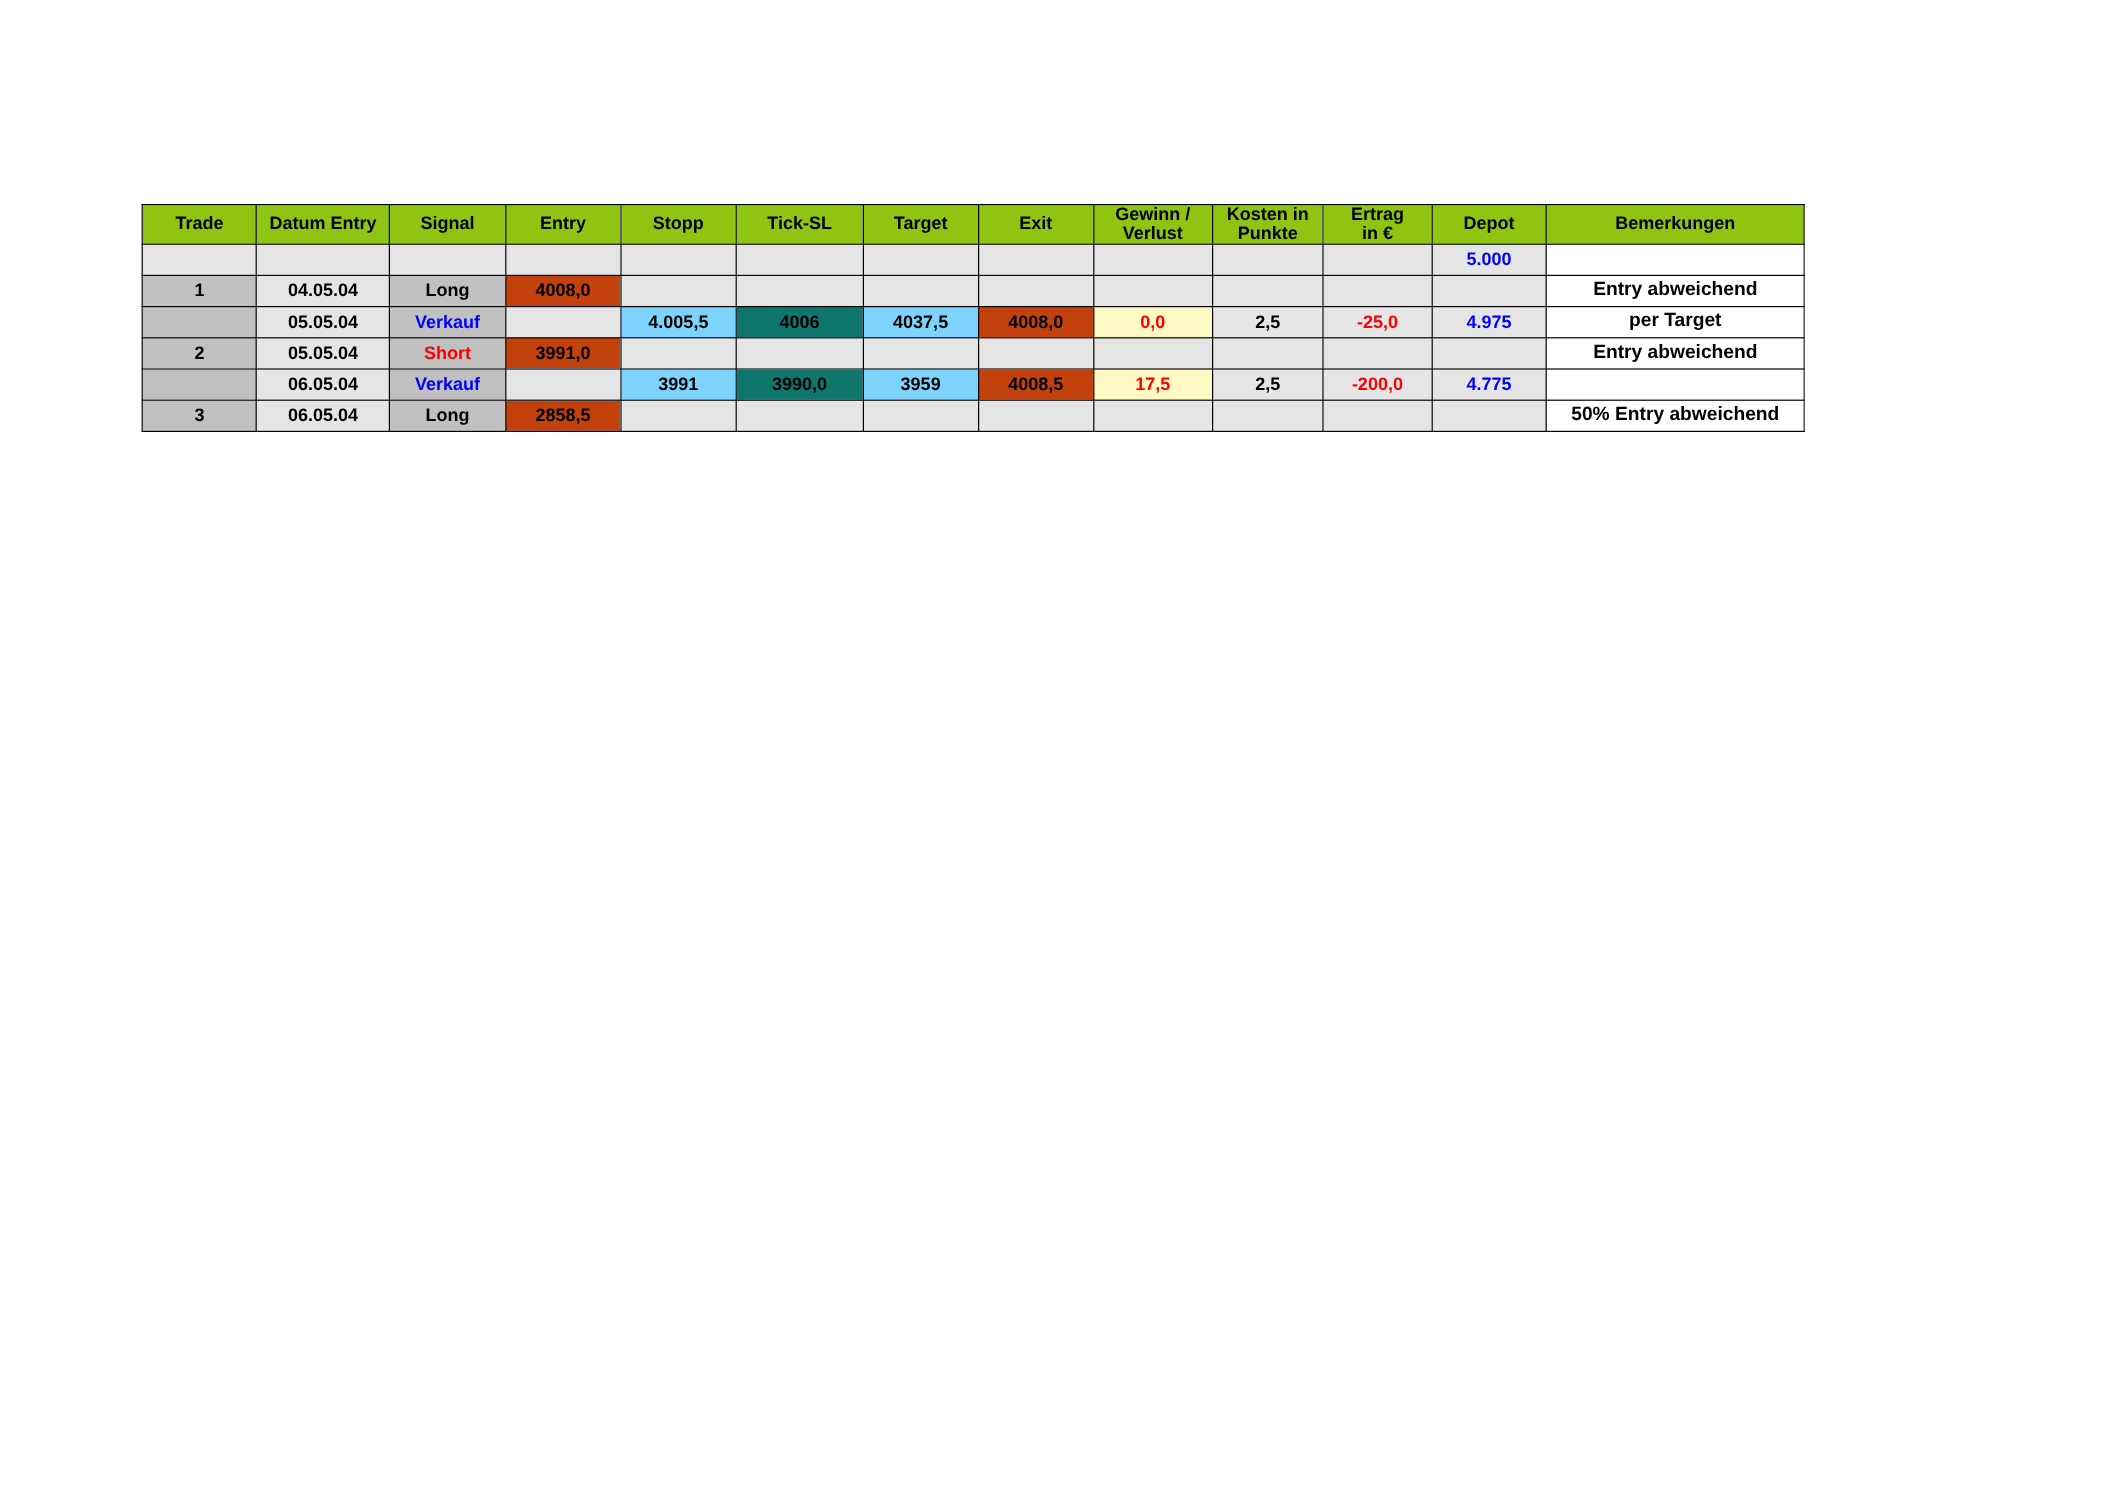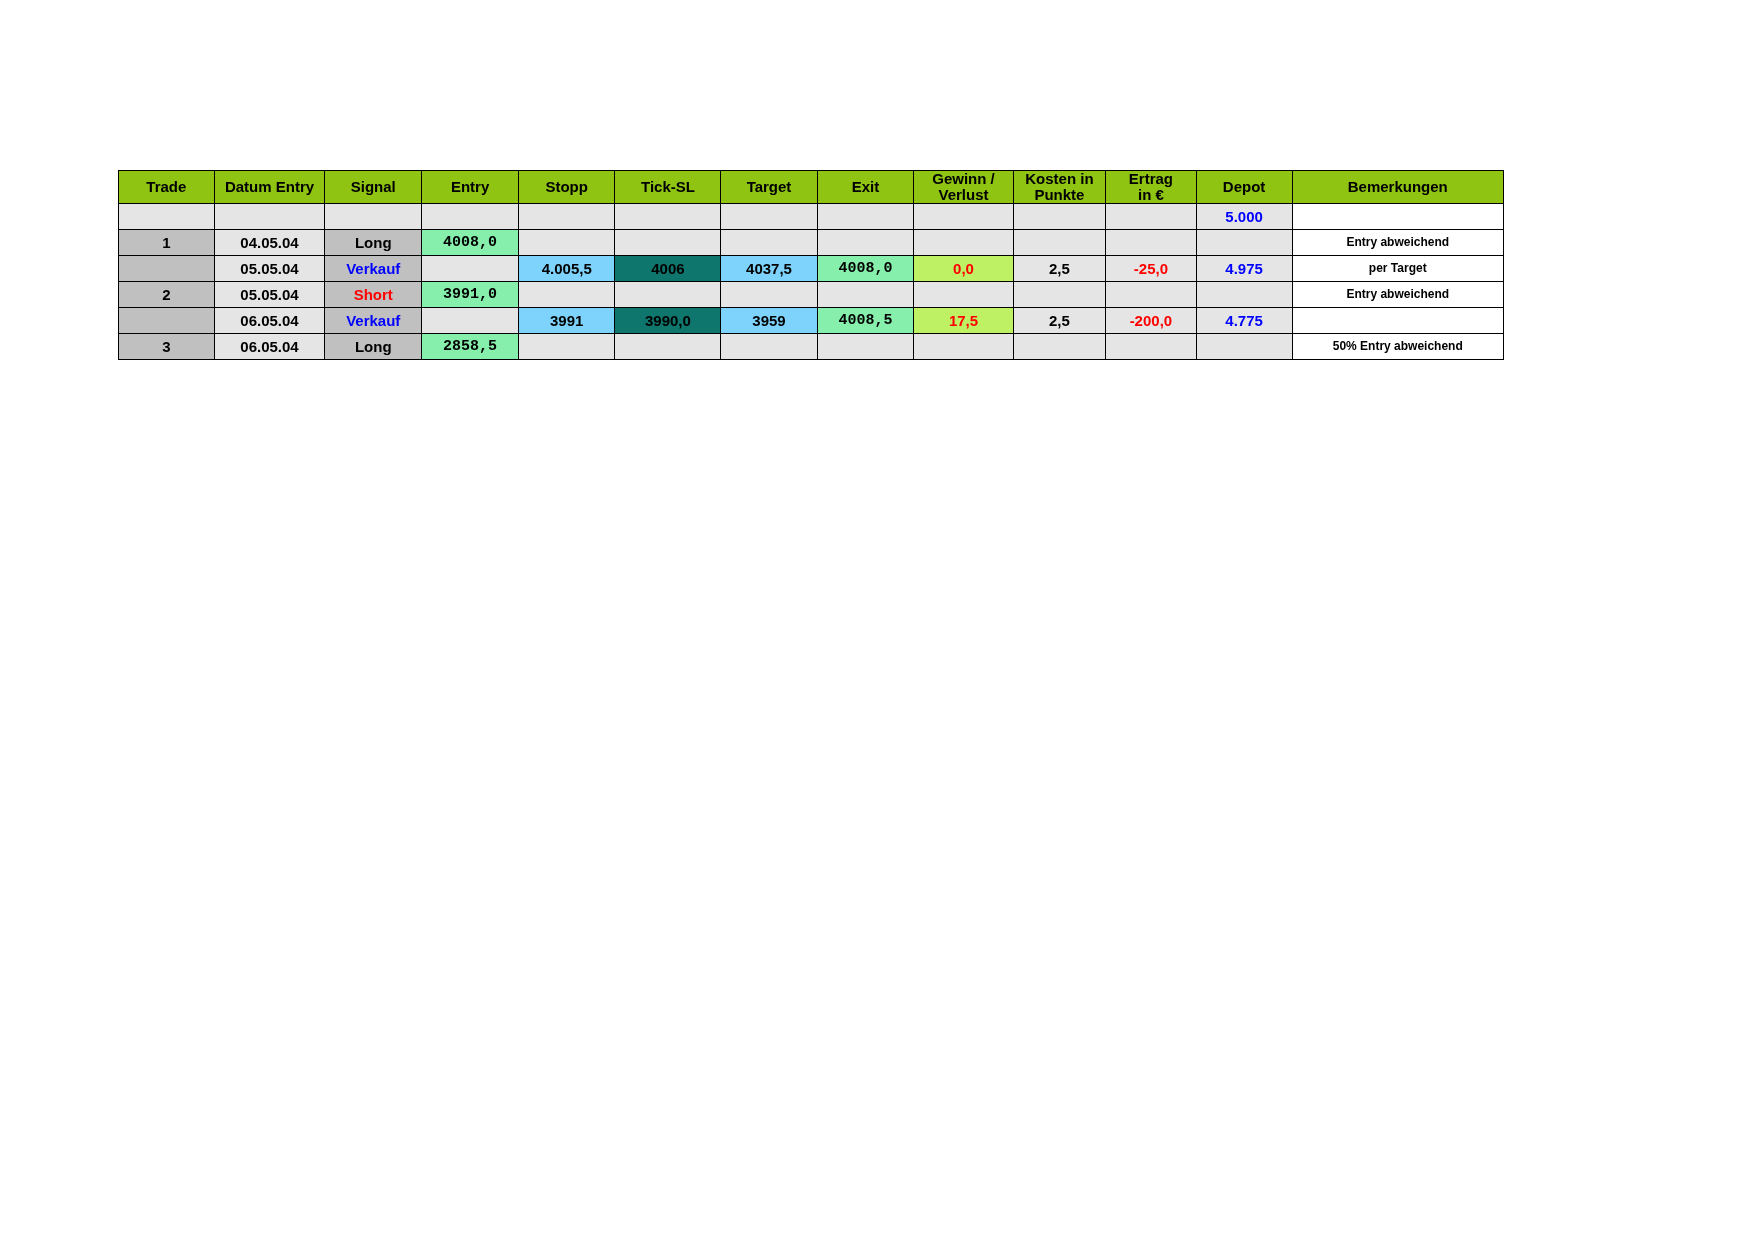--- a/index.html
+++ b/index.html
@@ -54,32 +54,32 @@
   col.c-exit       { width: 100px; }
   col.c-gv         { width: 102px; }
   col.c-kosten     { width: 94px; }
   col.c-ertrag     { width: 94px; }
   col.c-depot      { width: 100px; }
   col.c-bem        { width: 218px; }
 
   
   .f-white   { background: #e5e5e5; }
   .f-grey    { background: #c0c0c0; }
-  .f-violet  { background: #86efac; font-family: Liberation Mono, monospace; }
+  .f-violet  { background: #c2410c; }
   .f-orange  { background: #7dd3fc; }
   .f-red     { background: #0f766e; }
   .f-green   { background: #7dd3fc; }
-  .f-peach   { background: #bef264; }
+  .f-peach   { background: #fef9c3; }
   .t-blue  { color: #0000ff; }
   .t-green { color: #000000; }
   .t-red   { color: #ff0000; }
 
   .bem {
     font-weight: normal;
-    font-size: 12px;
+    font-size: 16px;
     background: #ffffff;
     color: #000000;
   }
 </style>
 </head>
 <body>
 
 <div class="page">
   <div class="sheet">
     <table class="trades">

